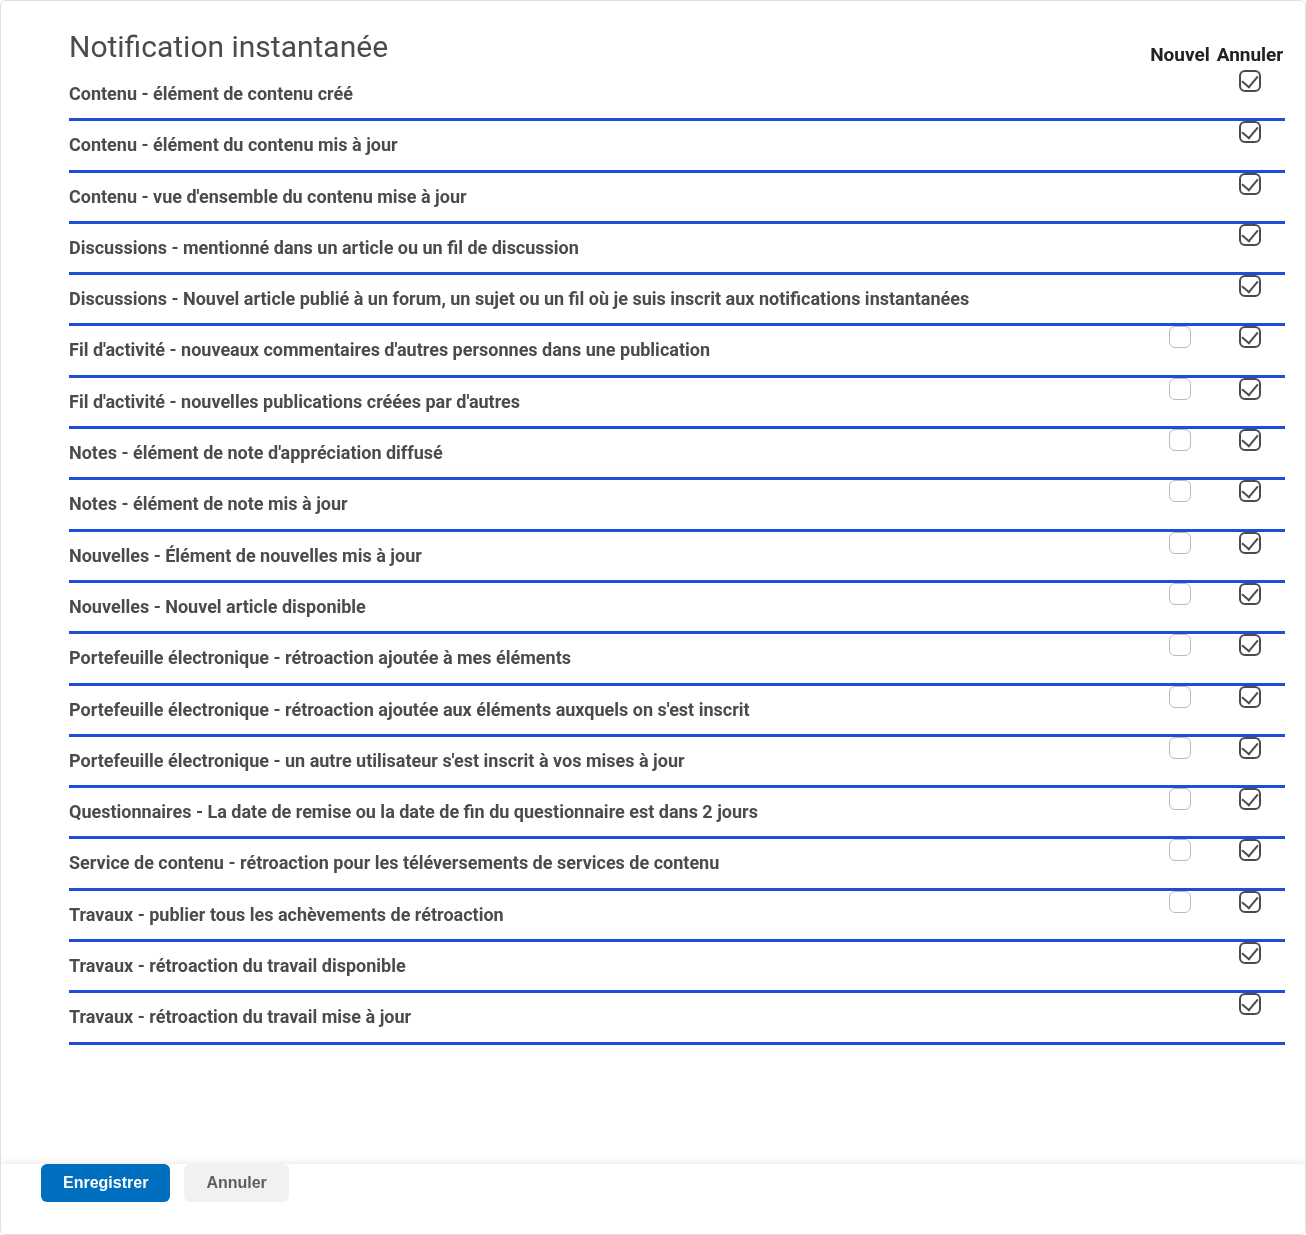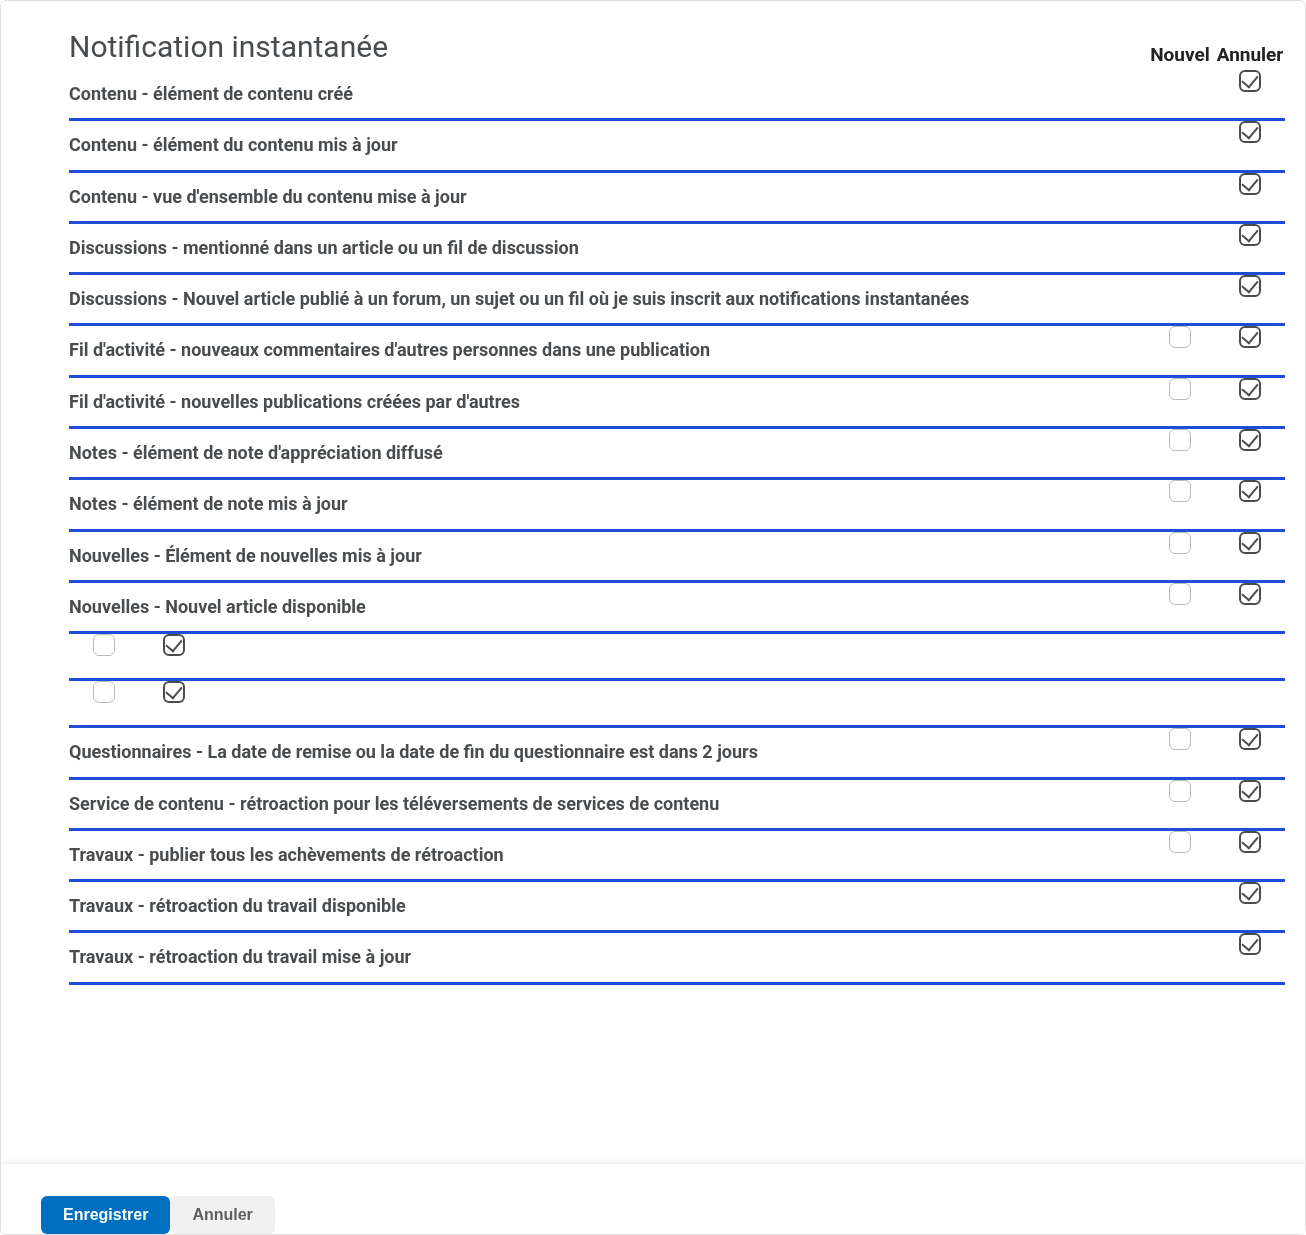--- a/index.html
+++ b/index.html
@@ -102,22 +102,23 @@
   }
   .footer {
     position: absolute;
     left: 0;
     right: 0;
     bottom: 0;
     height: 70px;
     background: #fff;
     box-shadow: 0 -2px 6px rgba(0,0,0,0.08);
     display: flex;
-    align-items: flex-end;
+    align-items: flex-start;
     padding: 0 40px;
+    gap: 14px;
   }
   .btn {
     font-size: 16px;
     font-weight: 700;
     padding: 10px 22px;
     border-radius: 6px;
     border: none;
     cursor: pointer;
   }
   .btn-primary {
@@ -199,24 +200,31 @@
             <div class="row-label">Nouvelles - Élément de nouvelles mis à jour</div>
             <div class="cell"><span class="chk"></span></div>
             <div class="cell"><span class="chk checked"></span></div>
           </div>
           <div class="row">
             <div class="row-label">Nouvelles - Nouvel article disponible</div>
             <div class="cell"><span class="chk"></span></div>
             <div class="cell"><span class="chk checked"></span></div>
           </div>
           <div class="row">
-            <div class="cell"><span class="chk"></span></div>
-            <div class="cell"><span class="chk checked"></span></div>
-          </div>
-          <div class="row">
+            <div class="row-label">Portefeuille électronique - rétroaction ajoutée à mes éléments</div>
+            <div class="cell"><span class="chk"></span></div>
+            <div class="cell"><span class="chk checked"></span></div>
+          </div>
+          <div class="row">
+            <div class="row-label">Portefeuille électronique - rétroaction ajoutée aux éléments auxquels on s'est inscrit</div>
+            <div class="cell"><span class="chk"></span></div>
+            <div class="cell"><span class="chk checked"></span></div>
+          </div>
+          <div class="row">
+            <div class="row-label">Portefeuille électronique - un autre utilisateur s'est inscrit à vos mises à jour</div>
             <div class="cell"><span class="chk"></span></div>
             <div class="cell"><span class="chk checked"></span></div>
           </div>
           <div class="row">
             <div class="row-label">Questionnaires - La date de remise ou la date de fin du questionnaire est dans 2 jours</div>
             <div class="cell"><span class="chk"></span></div>
             <div class="cell"><span class="chk checked"></span></div>
           </div>
           <div class="row">
             <div class="row-label">Service de contenu - rétroaction pour les téléversements de services de contenu</div>

